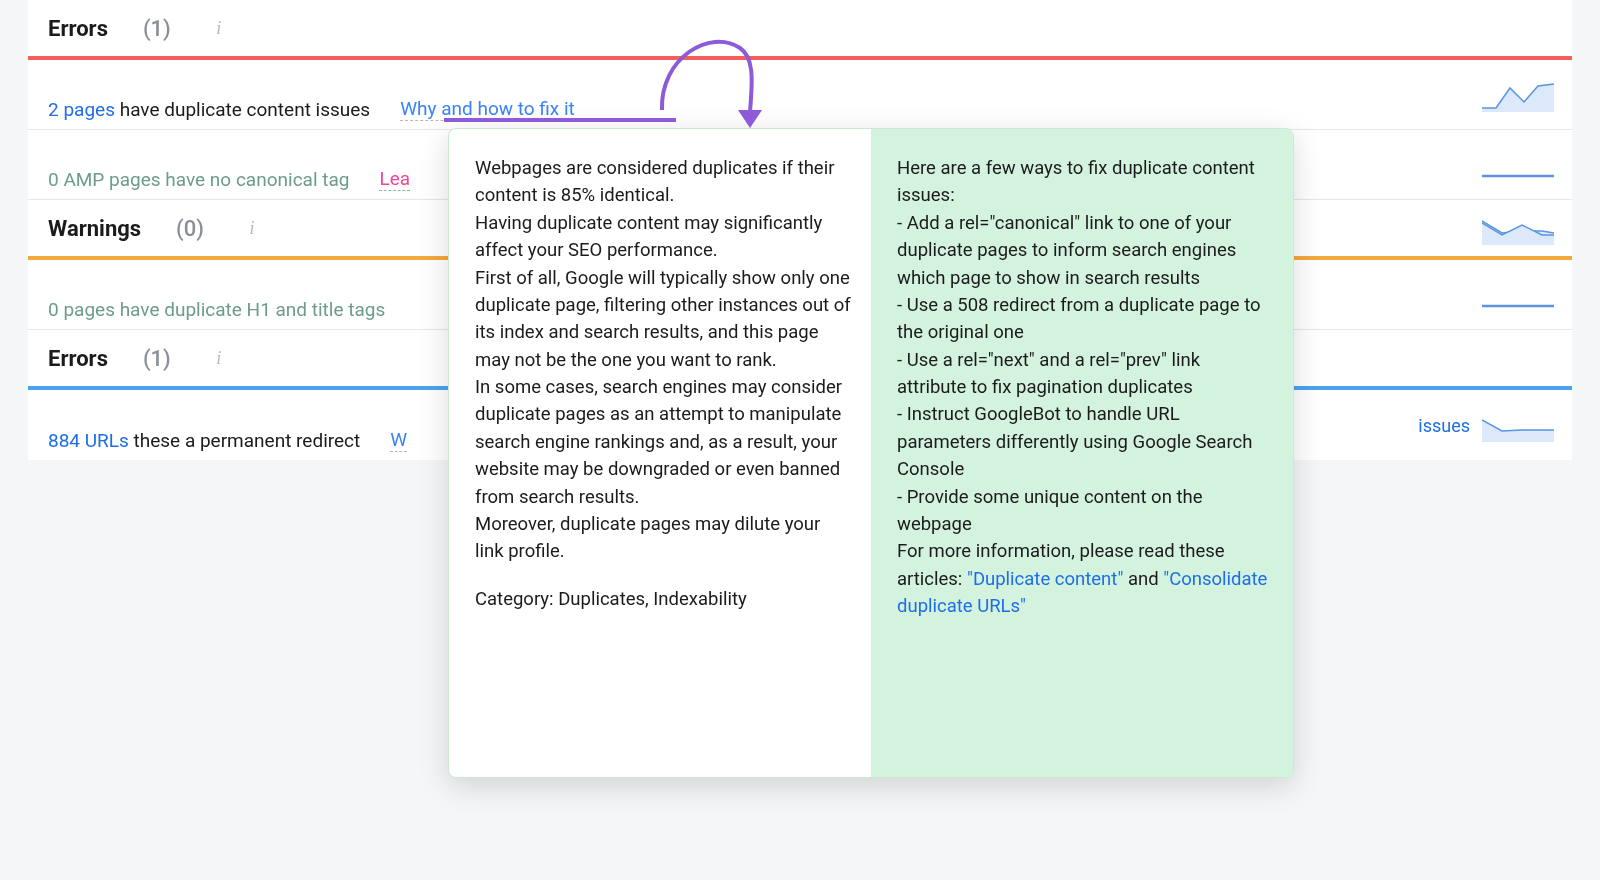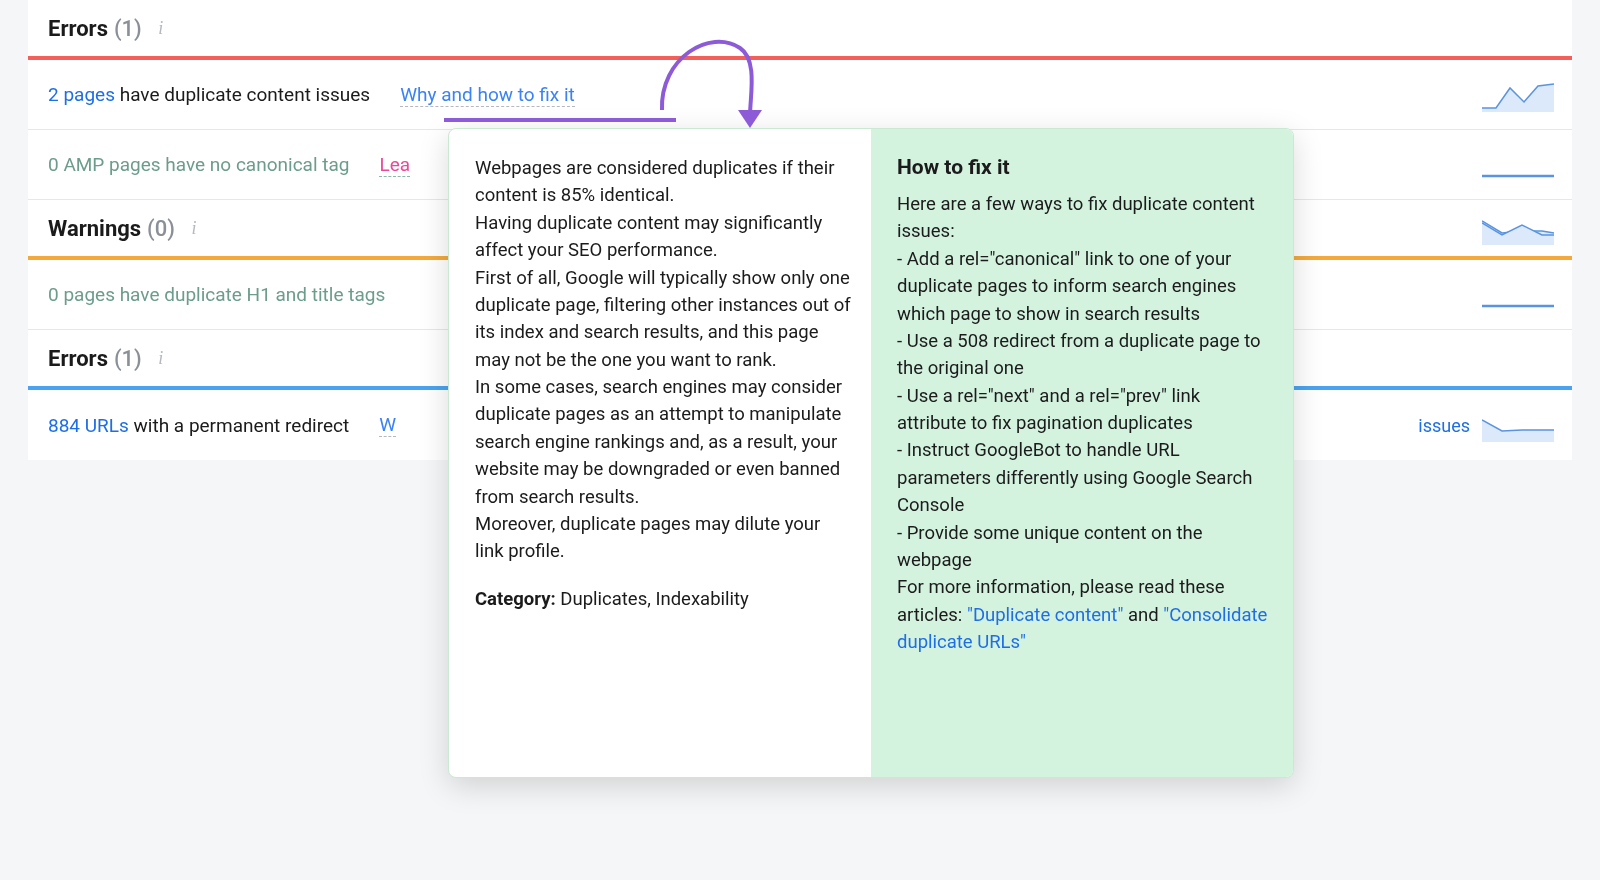--- a/index.html
+++ b/index.html
@@ -1,49 +1,49 @@
 <!DOCTYPE html>
 <html><head>
   <meta charset="utf-8">
   <style>
     * { box-sizing: border-box; margin: 0; padding: 0; }
     body { font-family: -apple-system, BlinkMacSystemFont, "Segoe UI", Roboto, Helvetica, Arial, sans-serif; background: #f5f6f7; width: 1600px; height: 880px; overflow: hidden; position: relative; }
     .panel { background: #fff; margin: 0 28px 0 28px; position: relative; }
 
     
-    .section-header { height: 60px; display: flex; align-items: center; padding: 0 20px; border-bottom-width: 4px; border-bottom-style: solid; }
+    .section-header { height: 60px; display: flex; align-items: center; padding: 0 20px; border-bottom-width: 4px; border-bottom-style: solid; gap: 29px; }
     .section-header.errors { border-bottom-color: #f46059; }
     .section-header.warnings { border-bottom-color: #f3a93c; }
     .section-header.notices { border-bottom-color: #4aa3f0; }
     .section-title { font-size: 22px; font-weight: 700; color: #1b1b1b; }
     .section-count { font-size: 22px; color: #8a8f98; margin-left: 6px; font-weight: 500; }
     .info-icon { margin-left: 10px; color: #b5b9bf; font-style: italic; font-family: Georgia, serif; font-size: 18px; display: inline-flex; align-items: center; justify-content: center; width: 18px; height: 18px; cursor: pointer; }
 
     
-    .issue-row { height: 70px; display: flex; align-items: center; padding: 8px 20px; border-bottom: 1px solid #e5e7ea; position: relative; }
+    .issue-row { height: 70px; display: flex; align-items: flex-end; padding: 8px 20px; border-bottom: 1px solid #e5e7ea; position: relative; }
     .issue-text { font-size: 19px; color: #1b1b1b; }
     .issue-row.disabled .issue-text { color: #6c9c8b; }
     .issue-text .link-part { color: #1e6ee6; }
     .action-link { font-size: 19px; color: #3b82f6; margin-left: 30px; border-bottom: 1px dashed #b5b9bf; text-decoration: none; cursor: pointer; }
     .action-link.dis { color: #ec4899; border-bottom-color: #8fb7a9; }
     .spark-wrap { position: absolute; right: 18px; top: 50%; transform: translateY(-50%); display: flex; align-items: center; gap: 12px; }
     .hide-pass { font-size: 18px; color: #1e6ee6; white-space: nowrap; cursor: pointer; }
 
     
     .spark { width: 72px; height: 34px; }
 
     
     .popov { position: absolute; left: 448px; top: 128px; width: 846px; height: 650px; background: #fff; border: 1px solid #c9e9d3; border-radius: 8px; box-shadow: 0 8px 30px rgba(0,0,0,.15); display: flex; overflow: hidden; z-index: 50; }
     .popov .col { padding: 26px 24px 26px 26px; width: 50%; overflow: hidden; }
     .popov .col.left-col { padding-right: 18px; }
     .popov .col.right-col { background: #d4f3df; }
     .popov h3 { font-size: 21px; font-weight: 700; color: #1b1b1b; margin-bottom: 12px; }
     .popov p, .popov div.txt { font-size: 18.5px; color: #1b1b1b; line-height: 1.48; }
     .popov .cat { margin-top: 22px; font-size: 18.5px; color: #1b1b1b; }
-    .popov .cat b { font-weight: 700; }
+    .popov .cat b { font-weight: 400; }
     .popov .artlink { color: #1e6ee6; text-decoration: none; cursor: pointer; }
 
     
     .annot-underline { position: absolute; left: 444px; top: 118px; width: 232px; height: 4px; background: #8d5bd8; z-index: 60; }
 
     
     .header-spark { position: absolute; right: 18px; top: 50%; transform: translateY(-50%); }
   </style>
 </head>
 <body>
@@ -113,21 +113,21 @@
     <div class="header-spark">
       <svg class="spark" viewBox="0 0 72 34">
           <path d="M0,12 L20,24 L40,14 L60,24 L72,24 L72,34 L0,34 Z" fill="#dbe9fb"></path>
           <path d="M0,12 L20,24 L40,14 L60,24 L72,24" fill="none" stroke="#5a94e0" stroke-width="1.5"></path>
         </svg>
     </div>
   </div>
 
   <div class="issue-row" style="border-bottom:none;">
     <span class="issue-text">
-      <span class="link-part">884 URLs</span><span> with a permanent redirect</span>
+      <span class="link-part">884 URLs</span><span> these a permanent redirect</span>
     </span>
     <a class="action-link">W</a>
     <div class="spark-wrap">
       <span class="hide-pass">issues</span>
       <svg class="spark" viewBox="0 0 72 34">
           <path d="M0,12 L20,23 L40,22 L60,22 L72,22 L72,34 L0,34 Z" fill="#dbe9fb"></path>
           <path d="M0,12 L20,23 L40,22 L60,22 L72,22" fill="none" stroke="#5a94e0" stroke-width="1.5"></path>
         </svg>
     </div>
   </div>
@@ -147,21 +147,20 @@
         <div>Having duplicate content may significantly affect your SEO performance.</div>
         <div>First of all, Google will typically show only one duplicate page, filtering other instances out of its index and search results, and this page may not be the one you want to rank.</div>
         <div>In some cases, search engines may consider duplicate pages as an attempt to manipulate search engine rankings and, as a result, your website may be downgraded or even banned from search results.</div>
         <div>Moreover, duplicate pages may dilute your link profile.</div>
       </div>
     <div class="cat">
       <b>Category:</b><span> Duplicates, Indexability</span>
     </div>
   </div>
   <div class="col right-col">
-    <h3>How to fix it</h3>
     <div class="txt">Here are a few ways to fix duplicate content issues:</div>
     <div class="txt" id="fix-items">
         <div>- Add a rel="canonical" link to one of your duplicate pages to inform search engines which page to show in search results</div>
         <div>- Use a 508 redirect from a duplicate page to the original one</div>
         <div>- Use a rel="next" and a rel="prev" link attribute to fix pagination duplicates</div>
         <div>- Instruct GoogleBot to handle URL parameters differently using Google Search Console</div>
         <div>- Provide some unique content on the webpage</div>
       </div>
     <div class="txt">
       <span>For more information, please read these articles: </span><a class="artlink">"Duplicate content"</a><span> and </span><a class="artlink">"Consolidate duplicate URLs"</a>

